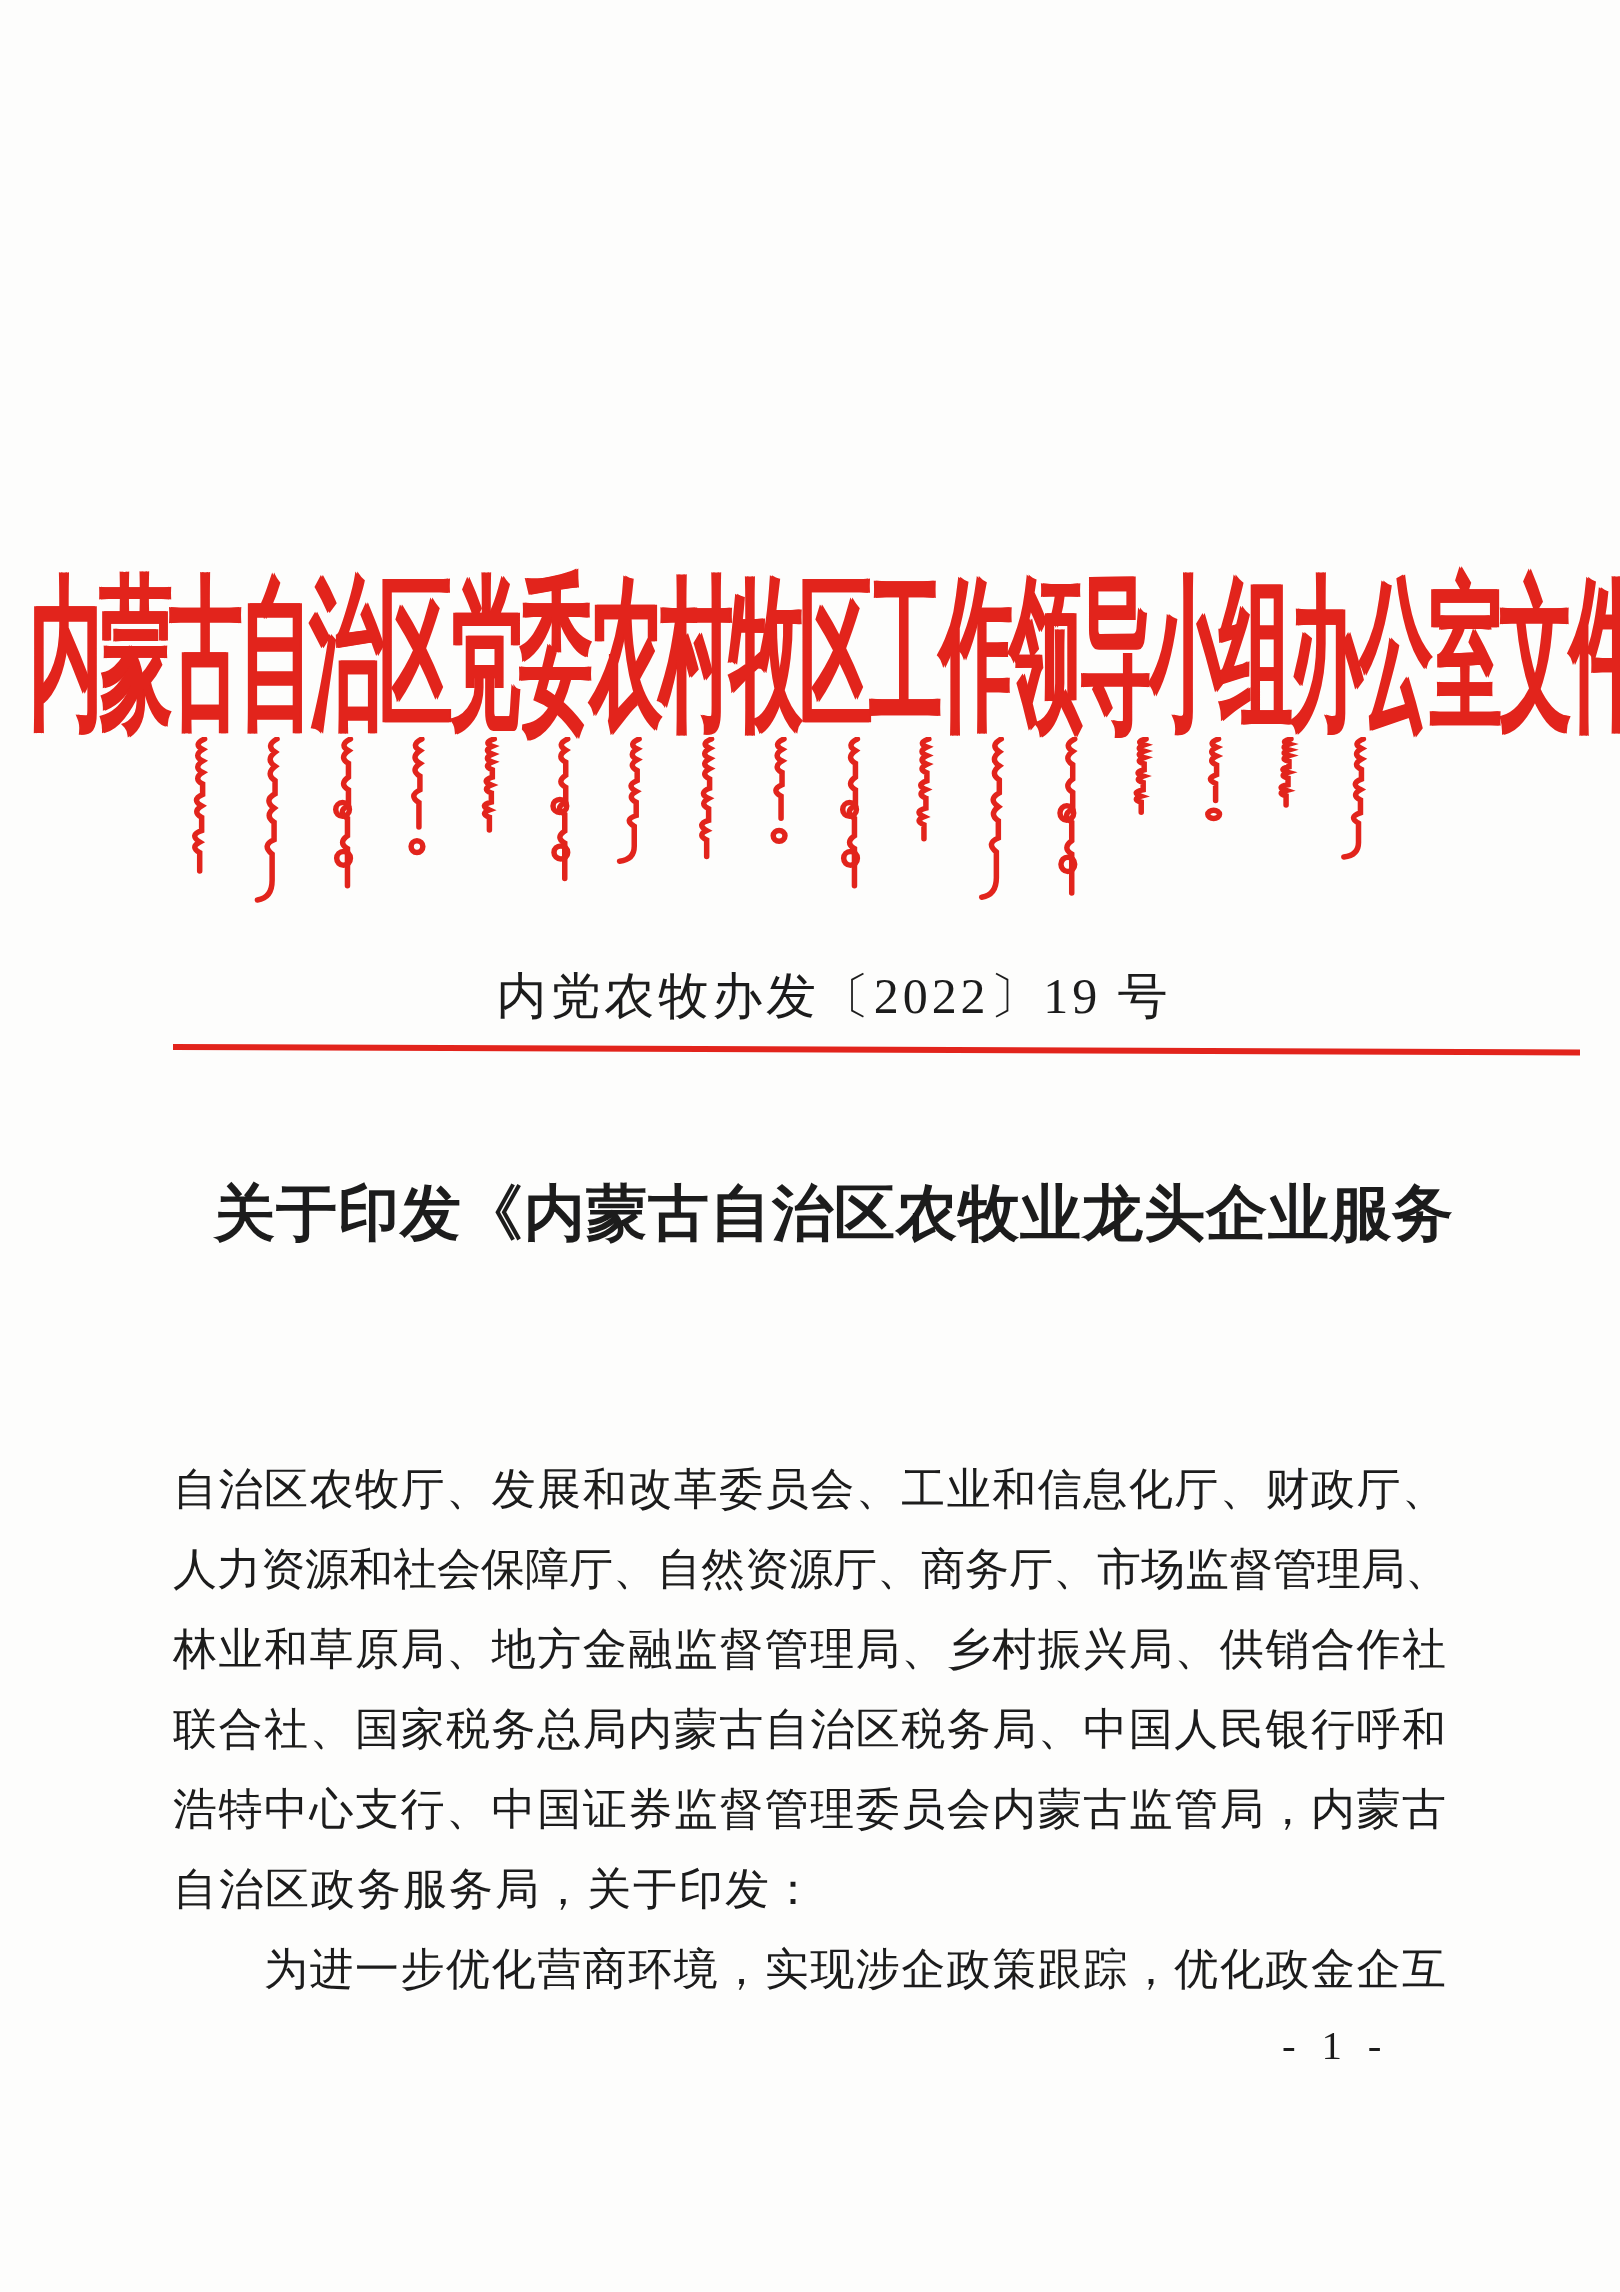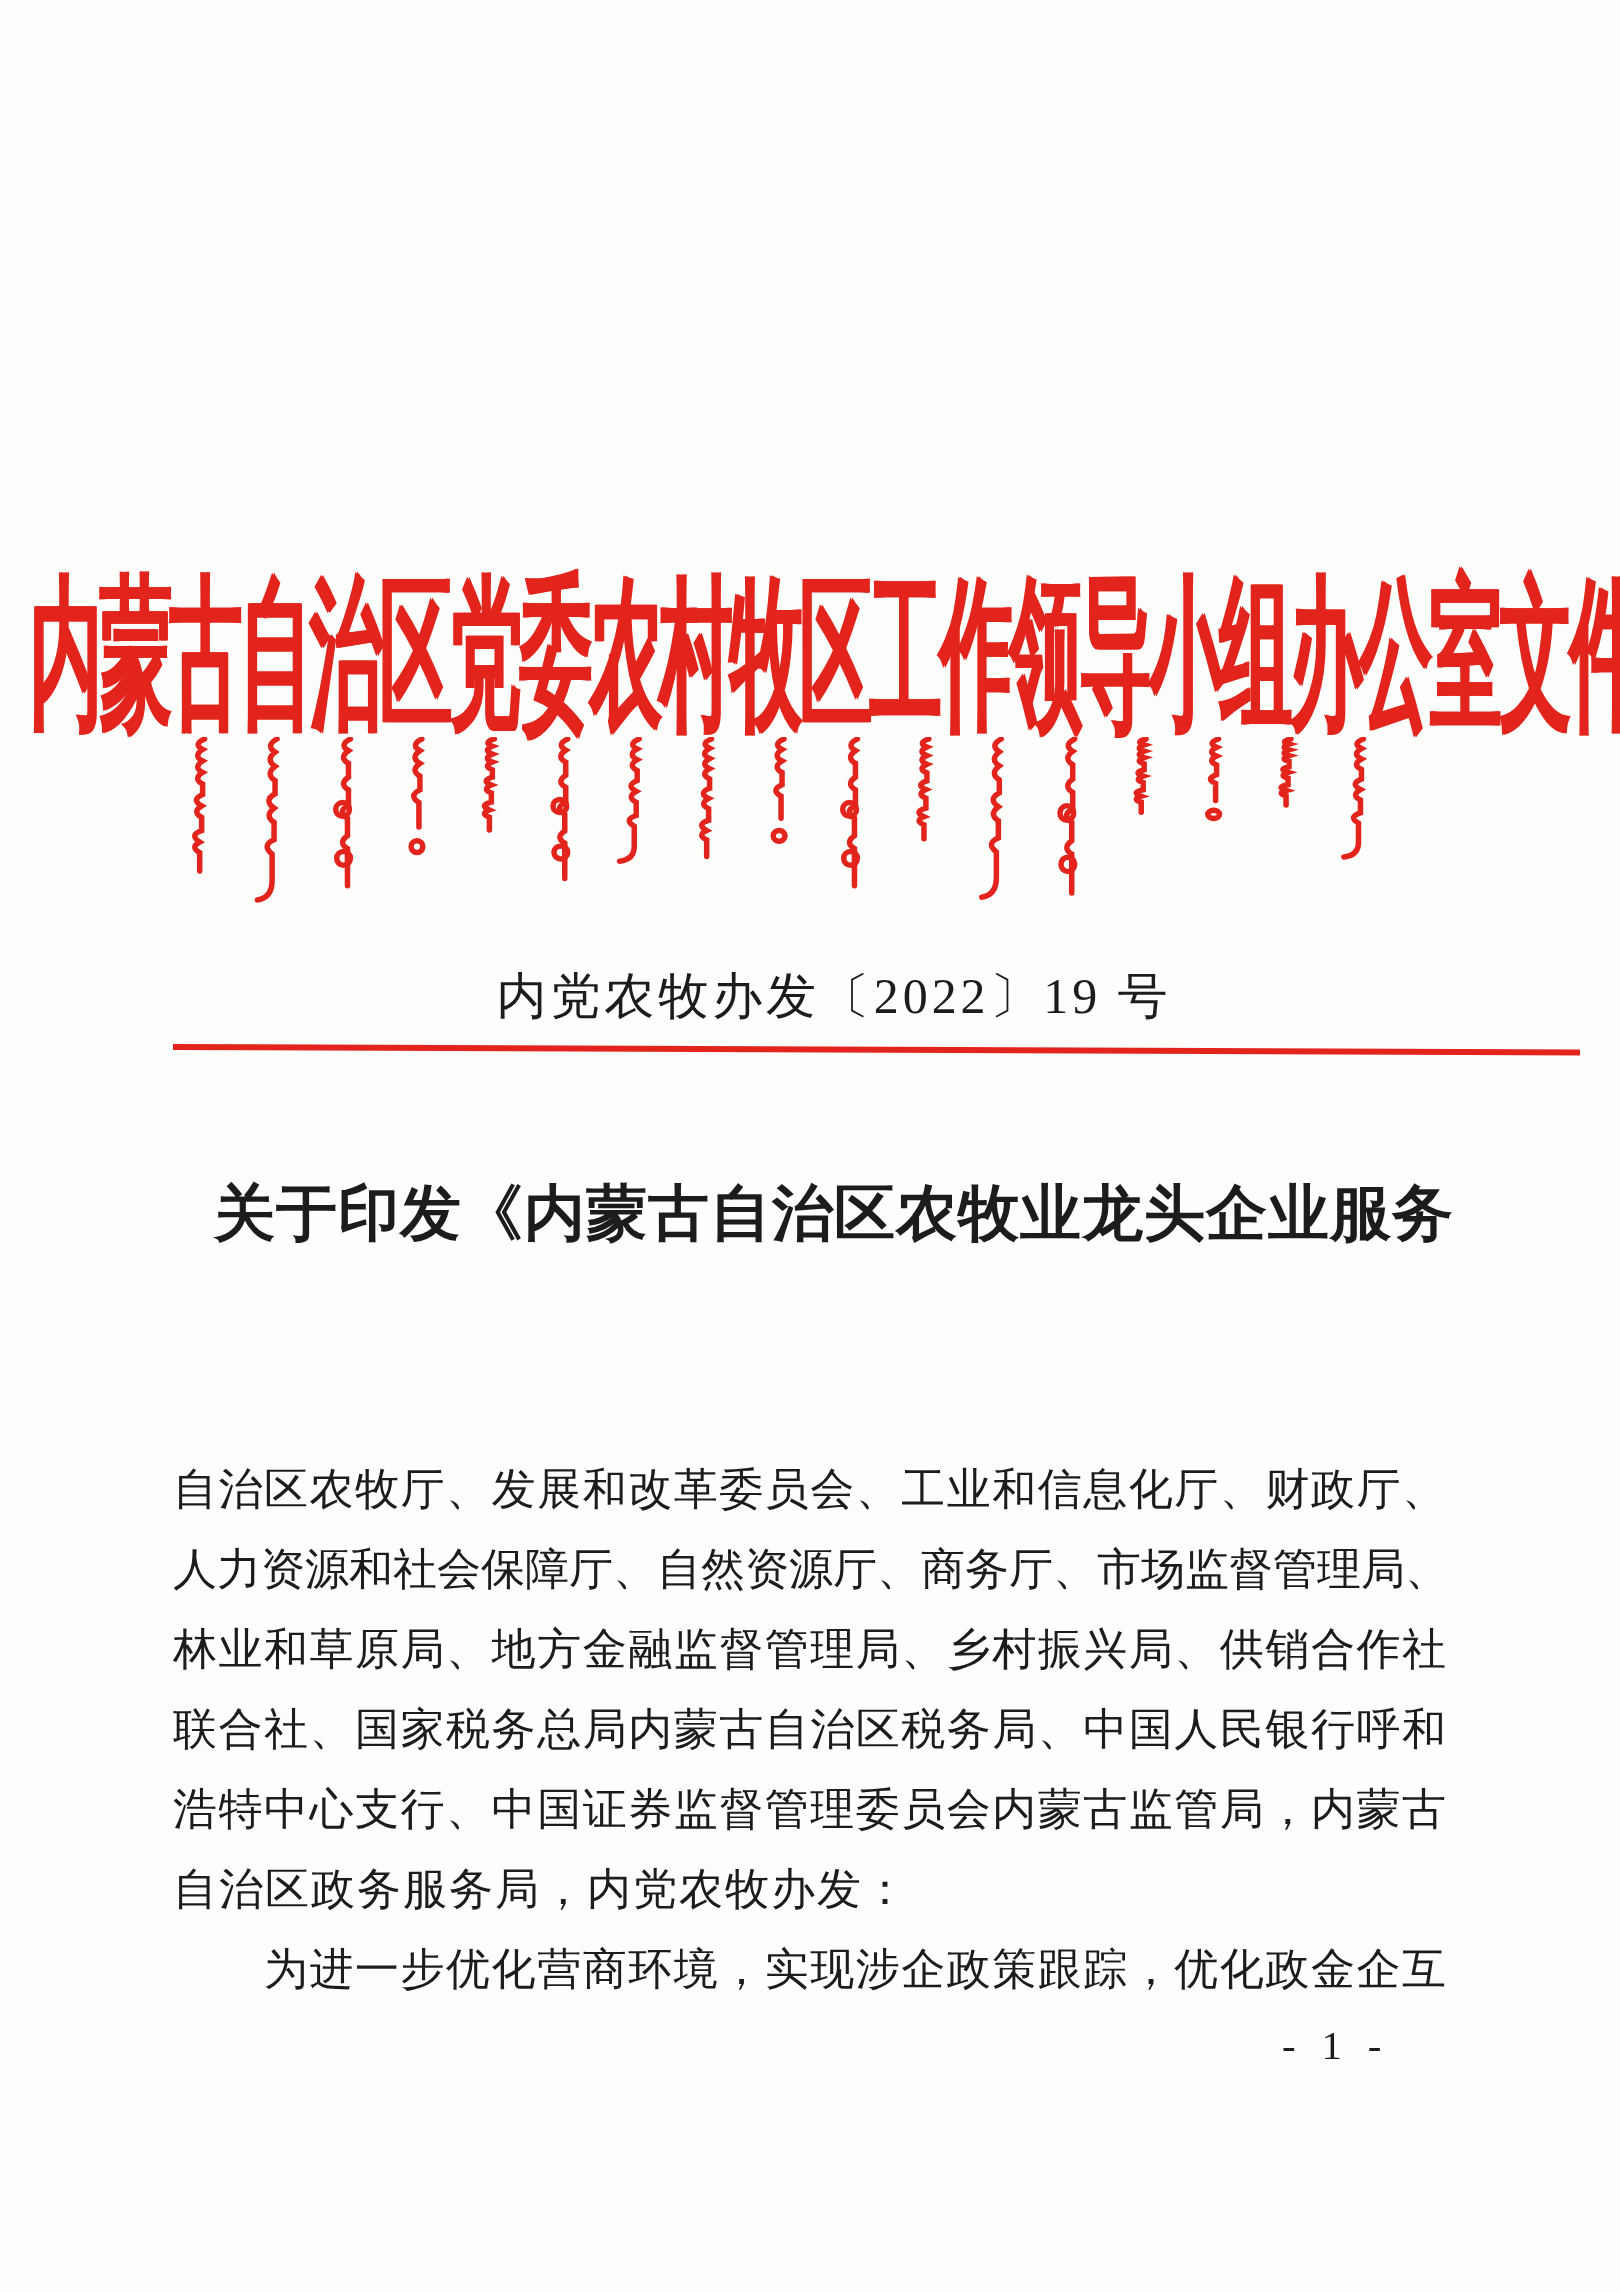--- a/index.html
+++ b/index.html
@@ -247,21 +247,21 @@
         <span>蒙</span>
         <span>古</span>
         <span>监</span>
         <span>管</span>
         <span>局</span>
         <span>，</span>
         <span>内</span>
         <span>蒙</span>
         <span>古</span>
       </div>
-    <div class="body-line plain">自治区政务服务局，内党农牧办发：</div>
+    <div class="body-line plain">自治区政务服务局，关于印发：</div>
     <div class="body-line" data-justify="chars">
         <span>　</span>
         <span>　</span>
         <span>为</span>
         <span>进</span>
         <span>一</span>
         <span>步</span>
         <span>优</span>
         <span>化</span>
         <span>营</span>

